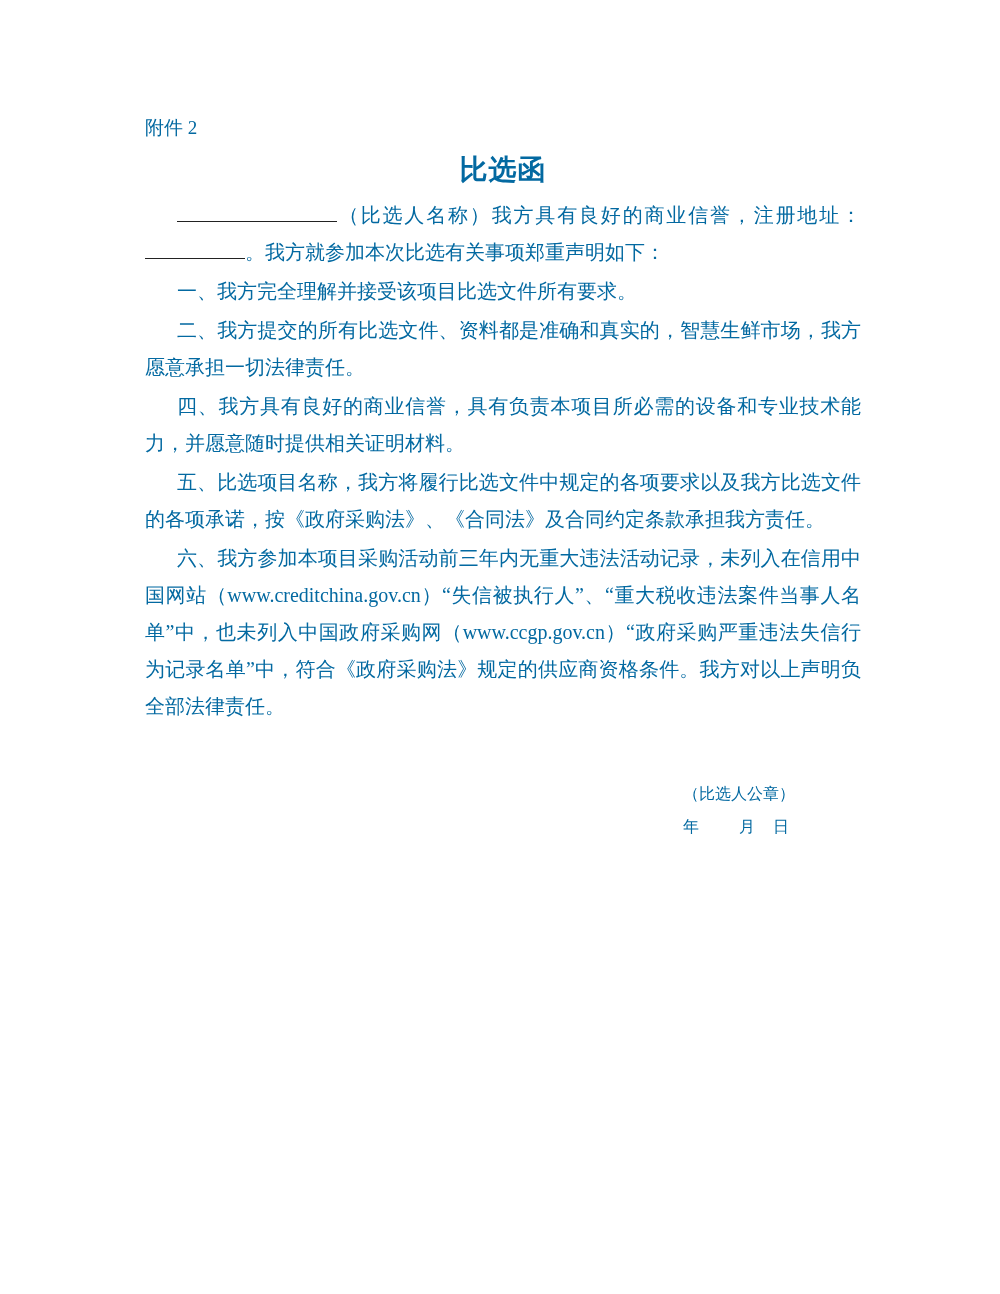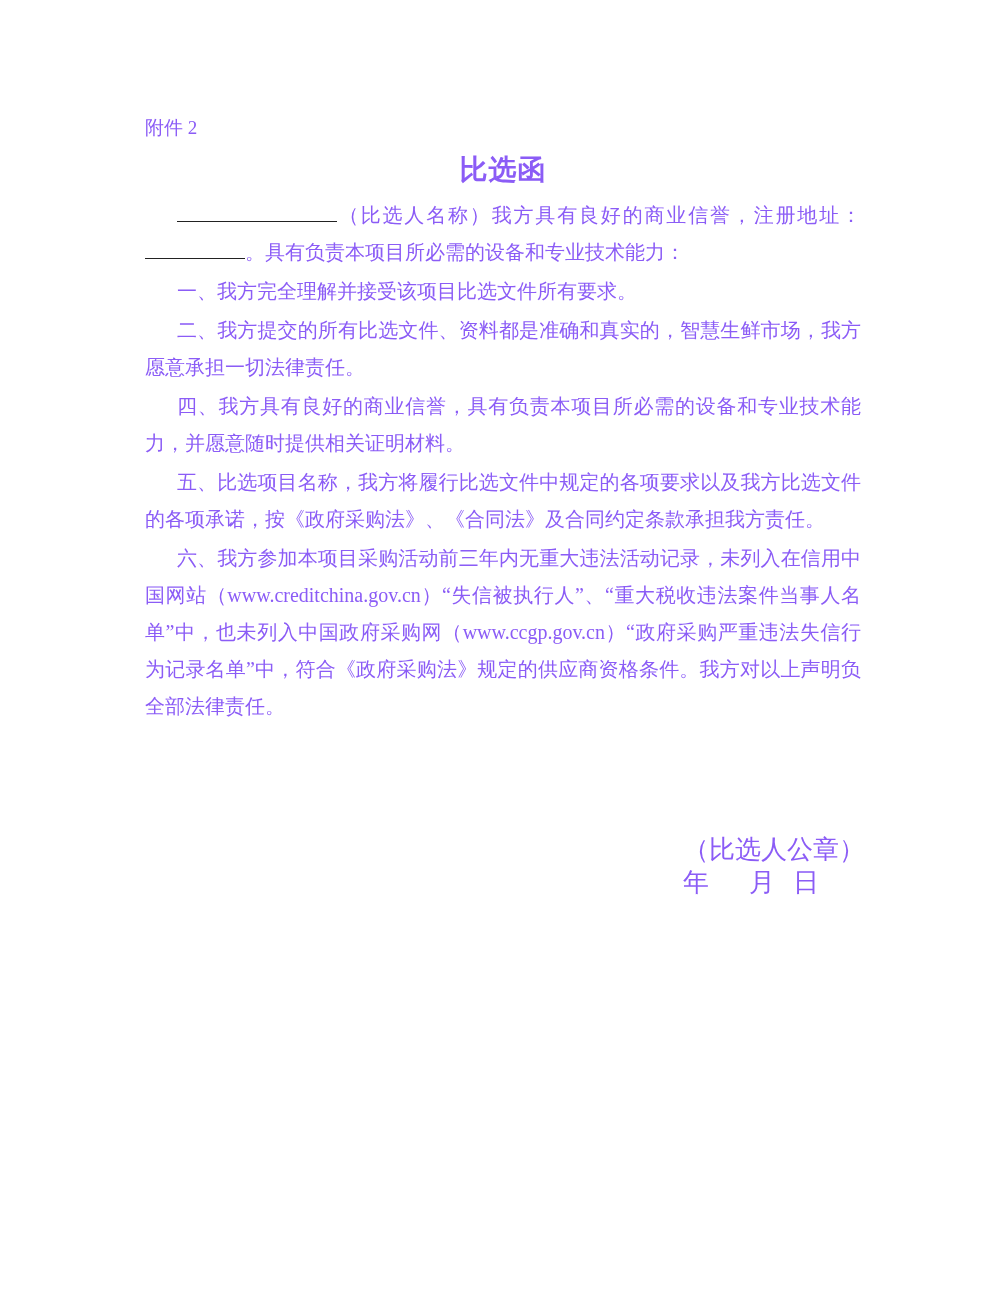--- a/index.html
+++ b/index.html
@@ -6,21 +6,21 @@
     margin: 0;
     padding: 0;
     background: #ffffff;
   }
   .page {
     position: relative;
     width: 1000px;
     height: 1072px;
     background: #ffffff;
     font-family: "Liberation Serif", "DejaVu Serif", serif;
-    color: #8b5cf6;
+    color: #0369a1;
     overflow: hidden;
     box-sizing: border-box;
   }
   .content {
     box-sizing: border-box;
     padding: 116px 139px 0 145px; 
     width: 1000px;
   }
   .attachment-label {
     font-size: 19px;
@@ -58,44 +58,44 @@
   }
   .blank {
     display: inline-block;
     border-bottom: 1.5px solid #222222;
     height: 0.95em;
     vertical-align: baseline;
   }
   .blank-name { width: 160px; }
   .blank-addr { width: 100px; }
   .seal-block {
-    margin-top: 108px;
+    margin-top: 52px;
     margin-left: 538px; 
-    font-size: 26px;
+    font-size: 16px;
     line-height: 33px;
     white-space: nowrap;
   }
   .date-line .m { margin-left: 40px; }
   .date-line .d { margin-left: 18px; }
 </style>
 </head>
 <body>
 
 <div class="page">
   <div class="content">
 
     <div class="attachment-label">附件 2</div>
 
     <div class="doc-title">比选函</div>
 
 
 
     <div class="body-block">
 
-      <p class="intro-para"><span class="blank blank-name"></span><span>（比选人名称）我方具有良好的商业信誉，注册地址：</span><span class="blank blank-addr"></span><span>。具有负责本项目所必需的设备和专业技术能力：</span></p>
+      <p class="intro-para"><span class="blank blank-name"></span><span>（比选人名称）我方具有良好的商业信誉，注册地址：</span><span class="blank blank-addr"></span><span>。我方就参加本次比选有关事项郑重声明如下：</span></p>
 
       <p class="clause">一、我方完全理解并接受该项目比选文件所有要求。</p>
       <p class="clause">二、我方提交的所有比选文件、资料都是准确和真实的，智慧生鲜市场，我方愿意承担一切法律责任。</p>
       <p class="clause">四、我方具有良好的商业信誉，具有负责本项目所必需的设备和专业技术能力，并愿意随时提供相关证明材料。</p>
       <p class="clause">五、比选项目名称，我方将履行比选文件中规定的各项要求以及我方比选文件的各项承诺，按《政府采购法》、《合同法》及合同约定条款承担我方责任。</p>
       <p class="clause">六、我方参加本项目采购活动前三年内无重大违法活动记录，未列入在信用中国网站（www.creditchina.gov.cn）“失信被执行人”、“重大税收违法案件当事人名单”中，也未列入中国政府采购网（www.ccgp.gov.cn）“政府采购严重违法失信行为记录名单”中，符合《政府采购法》规定的供应商资格条件。我方对以上声明负全部法律责任。</p>
 
     </div>
 
     <div class="seal-block">

